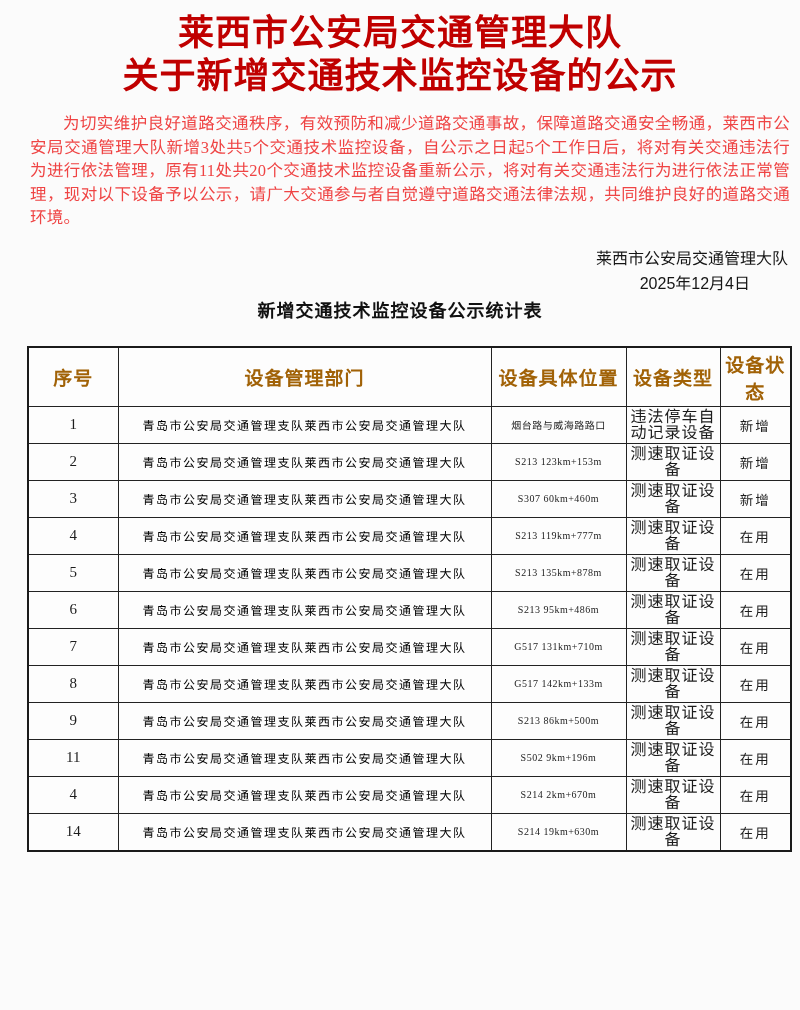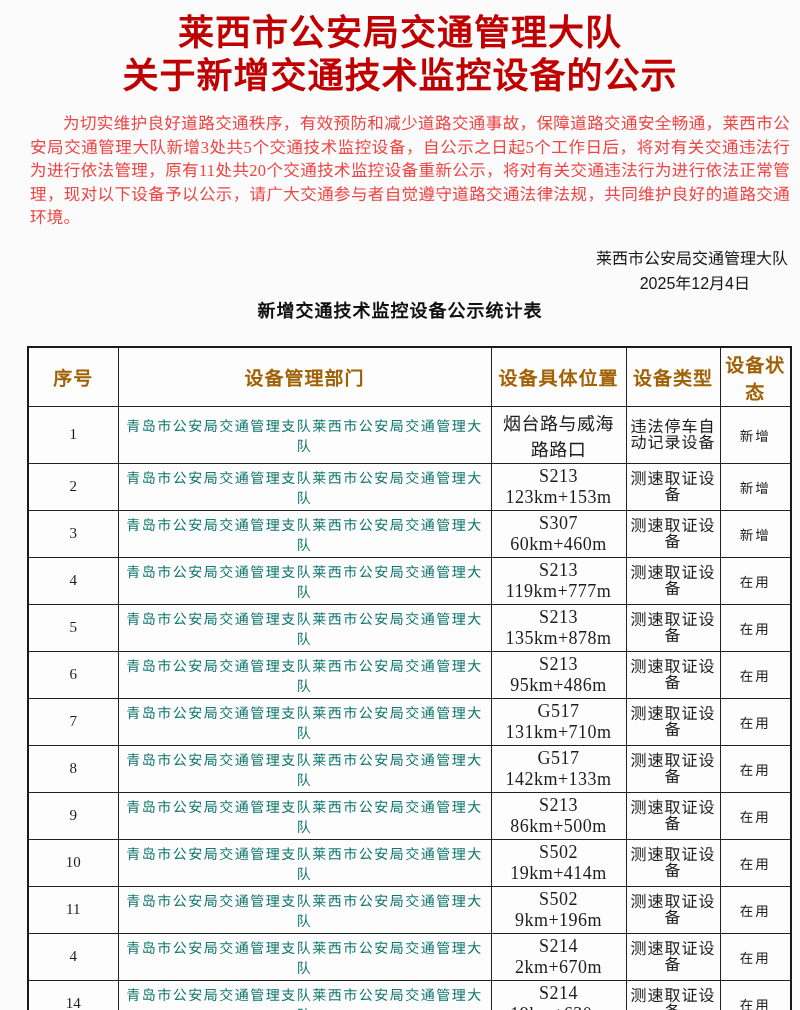--- a/index.html
+++ b/index.html
@@ -69,26 +69,26 @@
     height: 30px;
     font-family: "Liberation Sans", sans-serif;
     font-weight: bold;
     font-size: 19px;
     letter-spacing: 1px;
     color: #a16207;
   }
   .device-table tbody td { height: 37px; }
   .cell-serial { font-size: 15px; font-family: "Liberation Serif", serif; }
   .cell-department {
-    font-size: 14px;
+    font-size: 12px;
     letter-spacing: 1.5px;
     font-style: normal;
-    color: #0f766e;
-  }
-  .cell-location { font-size: 18px; letter-spacing: 0.5px; }
+    color: #000000;
+  }
+  .cell-location { font-size: 10px; letter-spacing: 0.5px; }
   .cell-type { font-size: 16px; letter-spacing: 1px; line-height: 16px; }
   .cell-status { font-size: 13.5px; letter-spacing: 2px; margin-top: 26px; }
 </style>
 </head>
 <body>
 
 <div class="page">
 
   <div class="doc-title" style="color: rgb(192, 0, 0);">
     <div>莱西市公安局交通管理大队</div>
@@ -179,27 +179,20 @@
           <td class="cell-status">在用</td>
         </tr>
         <tr>
           <td class="cell-serial">9</td>
           <td class="cell-department">青岛市公安局交通管理支队莱西市公安局交通管理大队</td>
           <td class="cell-location">S213 86km+500m</td>
           <td class="cell-type">测速取证设备</td>
           <td class="cell-status">在用</td>
         </tr>
         <tr>
-          <td class="cell-serial">10</td>
-          <td class="cell-department">青岛市公安局交通管理支队莱西市公安局交通管理大队</td>
-          <td class="cell-location">S502 19km+414m</td>
-          <td class="cell-type">测速取证设备</td>
-          <td class="cell-status">在用</td>
-        </tr>
-        <tr>
           <td class="cell-serial">11</td>
           <td class="cell-department">青岛市公安局交通管理支队莱西市公安局交通管理大队</td>
           <td class="cell-location">S502 9km+196m</td>
           <td class="cell-type">测速取证设备</td>
           <td class="cell-status">在用</td>
         </tr>
         <tr>
           <td class="cell-serial">4</td>
           <td class="cell-department">青岛市公安局交通管理支队莱西市公安局交通管理大队</td>
           <td class="cell-location">S214 2km+670m</td>

